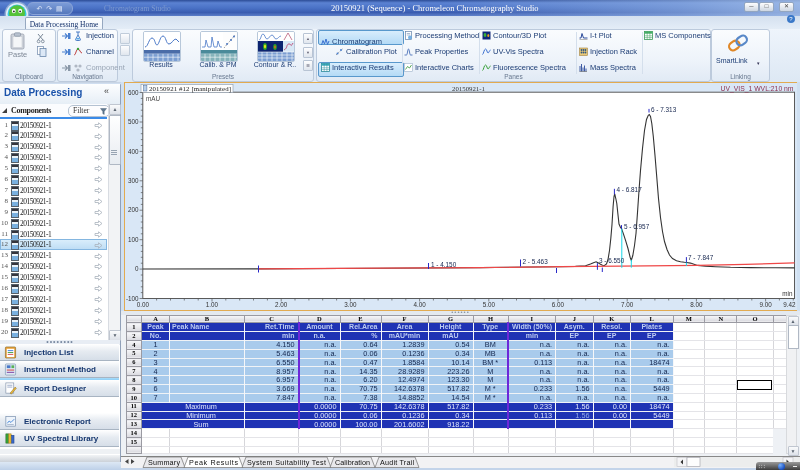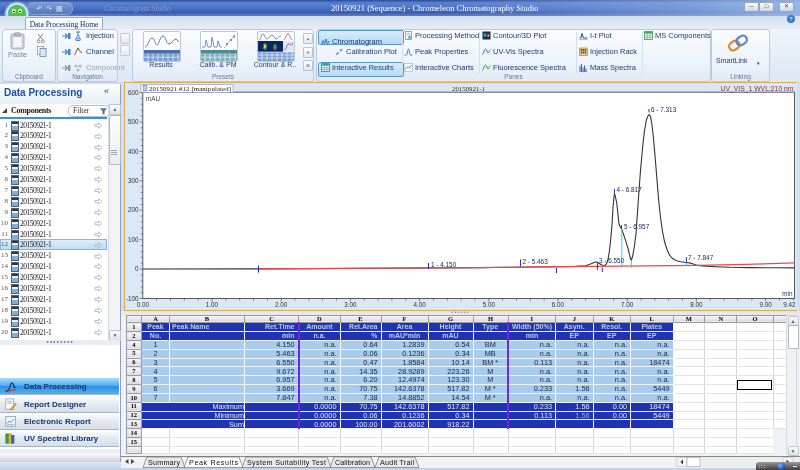--- a/index.html
+++ b/index.html
@@ -41,21 +41,21 @@
 .nicon{position:absolute;left:4px;top:2px;width:13px;height:13px;}
 
 #tbl{border-collapse:collapse;table-layout:fixed;font-size:7.3px;}
 #tbl td{padding:0 3px 0 0;height:7.83px;line-height:7.6px;font-size:7.3px;overflow:hidden;white-space:nowrap;border-right:1px solid rgba(255,255,255,0.45);border-bottom:1px solid rgba(255,255,255,0.15);color:#14264e;text-align:right;}
 #tbl td.hd{background:linear-gradient(#f8f8fa,#d9d9df);border:1px solid #9a9aa2;color:#000;text-align:center;font-family:"Liberation Serif",serif;font-weight:bold;font-size:6.5px;line-height:6.5px;padding:0;}
 #tbl td.blu{background:#a9cbec;}
 #tbl td.dk{background:#1f33b4;color:#dfe6fb;}
 #tbl td.hdr{background:#1f33b4;color:#bccbf2;font-weight:bold;text-align:center;padding:0;font-size:7px;}
 #tbl td.wh{background:#fff;border-right:1px solid #d6d6da;border-bottom:1px solid #e4e4e8;}
 #tbl td.ctr{text-align:center;padding:0;}
-#tbl td.lft{text-align:right;padding:0 0 0 16px;}
+#tbl td.lft{text-align:center;padding:0 0 0 16px;}
 #tbl td.fz{border-right:2px solid #6d28d9;}
 </style></head>
 <body>
 
 <div id="titlebar" class="ab"></div>
 <div id="qat" class="ab">↶ ↷ ▤</div>
 <div id="ghost" class="ab ser nowrap">Chromatogram Studio</div>
 <div id="wtitle" class="ab ser nowrap">20150921 (Sequence) - Chromeleon Chromatography Studio</div>
 <div class="ab winbtn" style="left:744px;">─</div>
 <div class="ab winbtn" style="left:759px;">□</div>
@@ -434,28 +434,48 @@
     </div>
   </div>
 <div id="lscroll" class="ab">
  <div class="sbtn" style="top:0px;">▲</div>
  <div class="sbtn" style="top:226px;">▼</div>
  <div class="ab" style="left:0.5px;top:11px;width:10px;height:48px;background:linear-gradient(#ffffff,#e8ecf1);border:1px solid #b0b8c4;border-radius:1px;"></div>
  <div class="ab" style="left:2.5px;top:46px;width:6px;height:1px;background:#98a4b2;box-shadow:0 2px 0 #98a4b2,0 4px 0 #98a4b2;"></div>
 </div>
 <div id="lsplit" class="ab" style="left:0;top:340px;width:120px;height:5px;background:#e8edf4;color:#8898a8;font-size:7px;text-align:center;line-height:4px;letter-spacing:1px;color:#7888a0;">••••••••</div>
 <div class="ab" style="left:0;top:343.5px;width:120px;height:104px;">
+    <div class="navbtn" style="top:0px">
+      <svg class="nicon" viewBox="0 0 13 14">
+        <rect x="1" y="1" width="11" height="12" rx="1" fill="#e8a23c" stroke="#7a5a18" stroke-width="0.6"></rect>
+        <rect x="2.5" y="3" width="8" height="9" fill="#fff"></rect>
+        <rect x="3.5" y="4.5" width="6" height="1" fill="#3a7ae0"></rect>
+        <rect x="3.5" y="6.5" width="6" height="1" fill="#48a048"></rect>
+        <rect x="3.5" y="8.5" width="6" height="1" fill="#d04848"></rect>
+      </svg>
+      <span class="t">Injection List</span>
+    </div>
+<div class="navbtn" style="top:17.3px">
+      <svg class="nicon" viewBox="0 0 13 14">
+        <rect x="1" y="1" width="11" height="12" rx="1" fill="#dfe8f2" stroke="#6888a8" stroke-width="0.6"></rect>
+        <rect x="2.5" y="2.5" width="4" height="3" fill="#4878c8"></rect>
+        <rect x="7.5" y="2.5" width="3" height="3" fill="#58b058"></rect>
+        <rect x="2.5" y="7" width="8" height="1.2" fill="#d05858"></rect>
+        <rect x="2.5" y="9.5" width="8" height="1.2" fill="#8858b0"></rect>
+      </svg>
+      <span class="t">Instrument Method</span>
+    </div>
 <div class="navbtn navsel" style="top:34.6px">
       <svg class="nicon" viewBox="0 0 13 14">
         <path d="M1 12 L4 11 C6 10 6 3 8 3 C10 3 10 9 12 8" stroke="#1a2a6a" stroke-width="1.3" fill="none"></path>
         <path d="M1 12.5 L12 10.5" stroke="#c03030" stroke-width="1.2" fill="none"></path>
       </svg>
       <span class="t">Data Processing</span>
     </div>
-<div class="navbtn" style="top:52px">
+<div class="navbtn" style="top:36px">
       <svg class="nicon" viewBox="0 0 13 14">
         <rect x="1.5" y="1" width="8.5" height="11" fill="#fff" stroke="#8090a8" stroke-width="0.7"></rect>
         <rect x="3" y="3" width="5.5" height="0.9" fill="#90a0c0"></rect>
         <rect x="3" y="5" width="5.5" height="0.9" fill="#90a0c0"></rect>
         <path d="M6 12 L11.5 5.5 L12.8 6.8 L7.5 13 Z" fill="#e8b838" stroke="#806020" stroke-width="0.5"></path>
       </svg>
       <span class="t">Report Designer</span>
     </div>
 <div class="navbtn" style="top:86.5px">
       <svg class="nicon" viewBox="0 0 13 14">
@@ -657,21 +677,21 @@
         <td class="blu">18474</td>
         <td class="wh"></td>
         <td class="wh"></td>
         <td class="wh"></td>
         <td class="wh" style="border-right:none"></td>
       </tr>
 <tr>
         <td class="hd">7</td>
         <td class="blu ctr">4</td>
         <td class="blu"></td>
-        <td class="blu fz">9.672</td>
+        <td class="blu fz">8.957</td>
         <td class="blu">n.a.</td>
         <td class="blu">14.35</td>
         <td class="blu">28.9289</td>
         <td class="blu">223.26</td>
         <td class="blu ctr fz">M</td>
         <td class="blu">n.a.</td>
         <td class="blu">n.a.</td>
         <td class="blu">n.a.</td>
         <td class="blu">n.a.</td>
         <td class="wh"></td>

